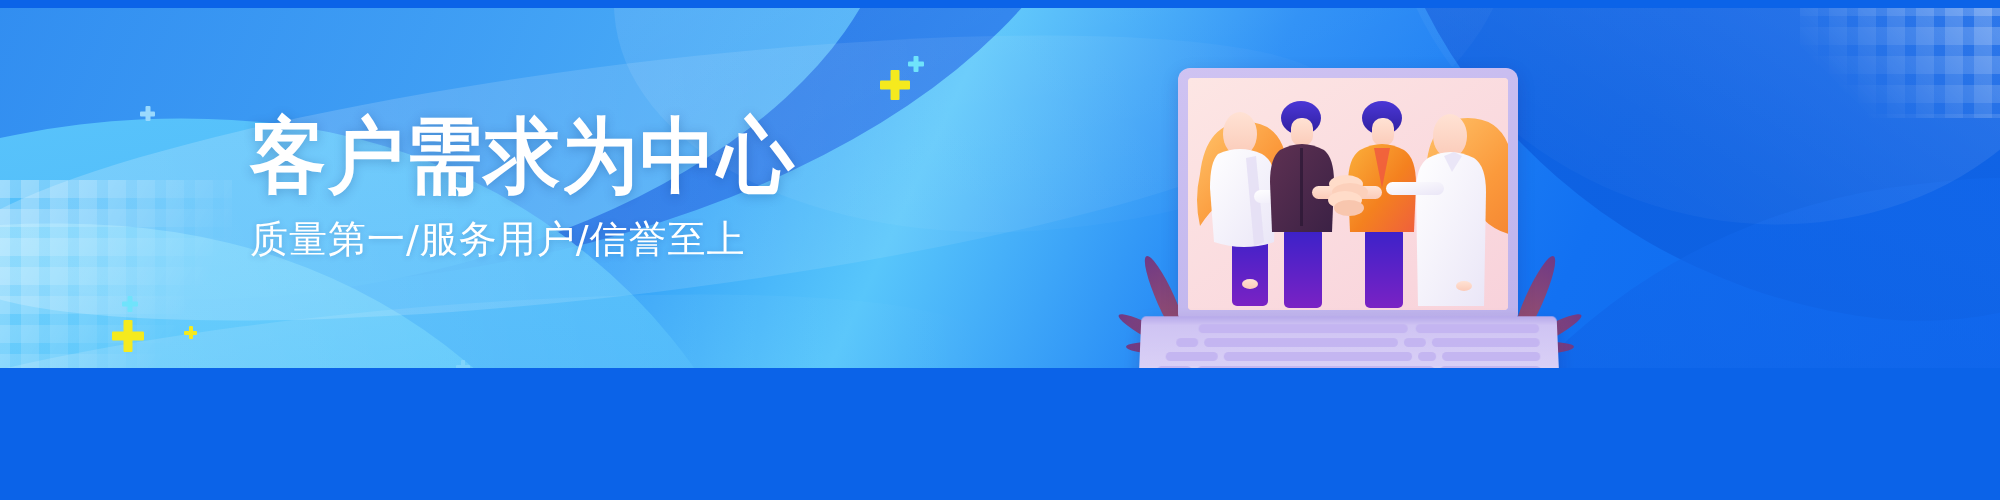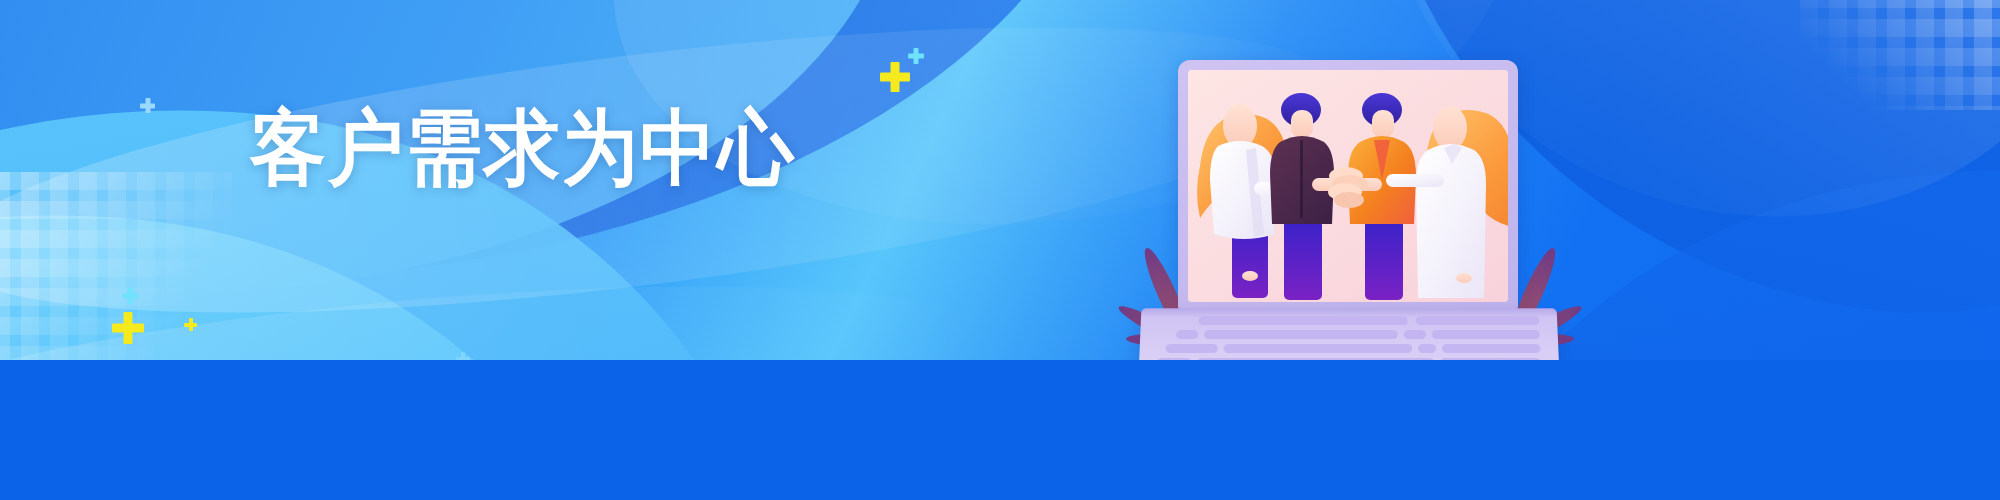--- a/index.html
+++ b/index.html
@@ -3,20 +3,21 @@
 <meta charset="utf-8">
 <style>
   html,body{margin:0;padding:0;background:#0b63e8;}
   body{font-family:"Liberation Sans","DejaVu Sans",sans-serif;}
 
   #banner{
     position:relative;
     width:2000px;height:360px;
     overflow:hidden;
     background:linear-gradient(115deg,#1a6ff0 0%,#1f7cf5 18%,#2e9cf8 32%,#58c6fb 46%,#2a8ef6 60%,#1271f2 78%,#0e67ef 100%);
+    margin-top:8px;
   }
 
   
   .wave{position:absolute;pointer-events:none;}
 
   .w-deep-tl{
     left:-120px;top:-210px;width:1250px;height:470px;
     background:linear-gradient(120deg,#0b50c9 0%,#1668e2 55%,#2b86f2 100%);
     border-radius:0 0 68% 40%/0 0 100% 85%;
     transform:rotate(-5deg);
@@ -177,20 +178,21 @@
       <div class="plus" style="left: 122px; top: 288px; width: 16px; height: 16px; color: rgb(111, 227, 251); --t: 5px;"></div>
       <div class="plus" style="left: 184px; top: 318px; width: 13px; height: 13px; color: rgb(245, 234, 30); --t: 4px;"></div>
       <div class="plus" style="left: 880px; top: 62px; width: 30px; height: 30px; color: rgb(245, 234, 30); --t: 9px;"></div>
       <div class="plus" style="left: 908px; top: 48px; width: 16px; height: 16px; color: rgb(111, 227, 251); --t: 5px;"></div>
       <div class="plus" style="left: 140px; top: 98px; width: 15px; height: 15px; color: rgb(154, 217, 253); --t: 5px;"></div>
       <div class="plus" style="left: 456px; top: 352px; width: 14px; height: 14px; color: rgb(127, 212, 252); --t: 4px;"></div>
     </div>
 
   <div class="text-block">
     <div class="headline">客户需求为中心</div>
+    <div class="subtitle">质量第一/服务用户/信誉至上</div>
   </div>
 
   <div id="illustration">
 
     <svg width="440" height="340" style="position:absolute;left:0;top:0;overflow:visible">
       <g>
         <ellipse cx="36" cy="252" rx="9" ry="48" transform="rotate(-24 36 252)" fill="url(#frondGrad)"></ellipse>
         <ellipse cx="24" cy="286" rx="7" ry="40" transform="rotate(-62 24 286)" fill="url(#frondGrad)"></ellipse>
         <ellipse cx="30" cy="300" rx="6" ry="34" transform="rotate(-88 30 300)" fill="url(#frondGrad)"></ellipse>
       </g>

